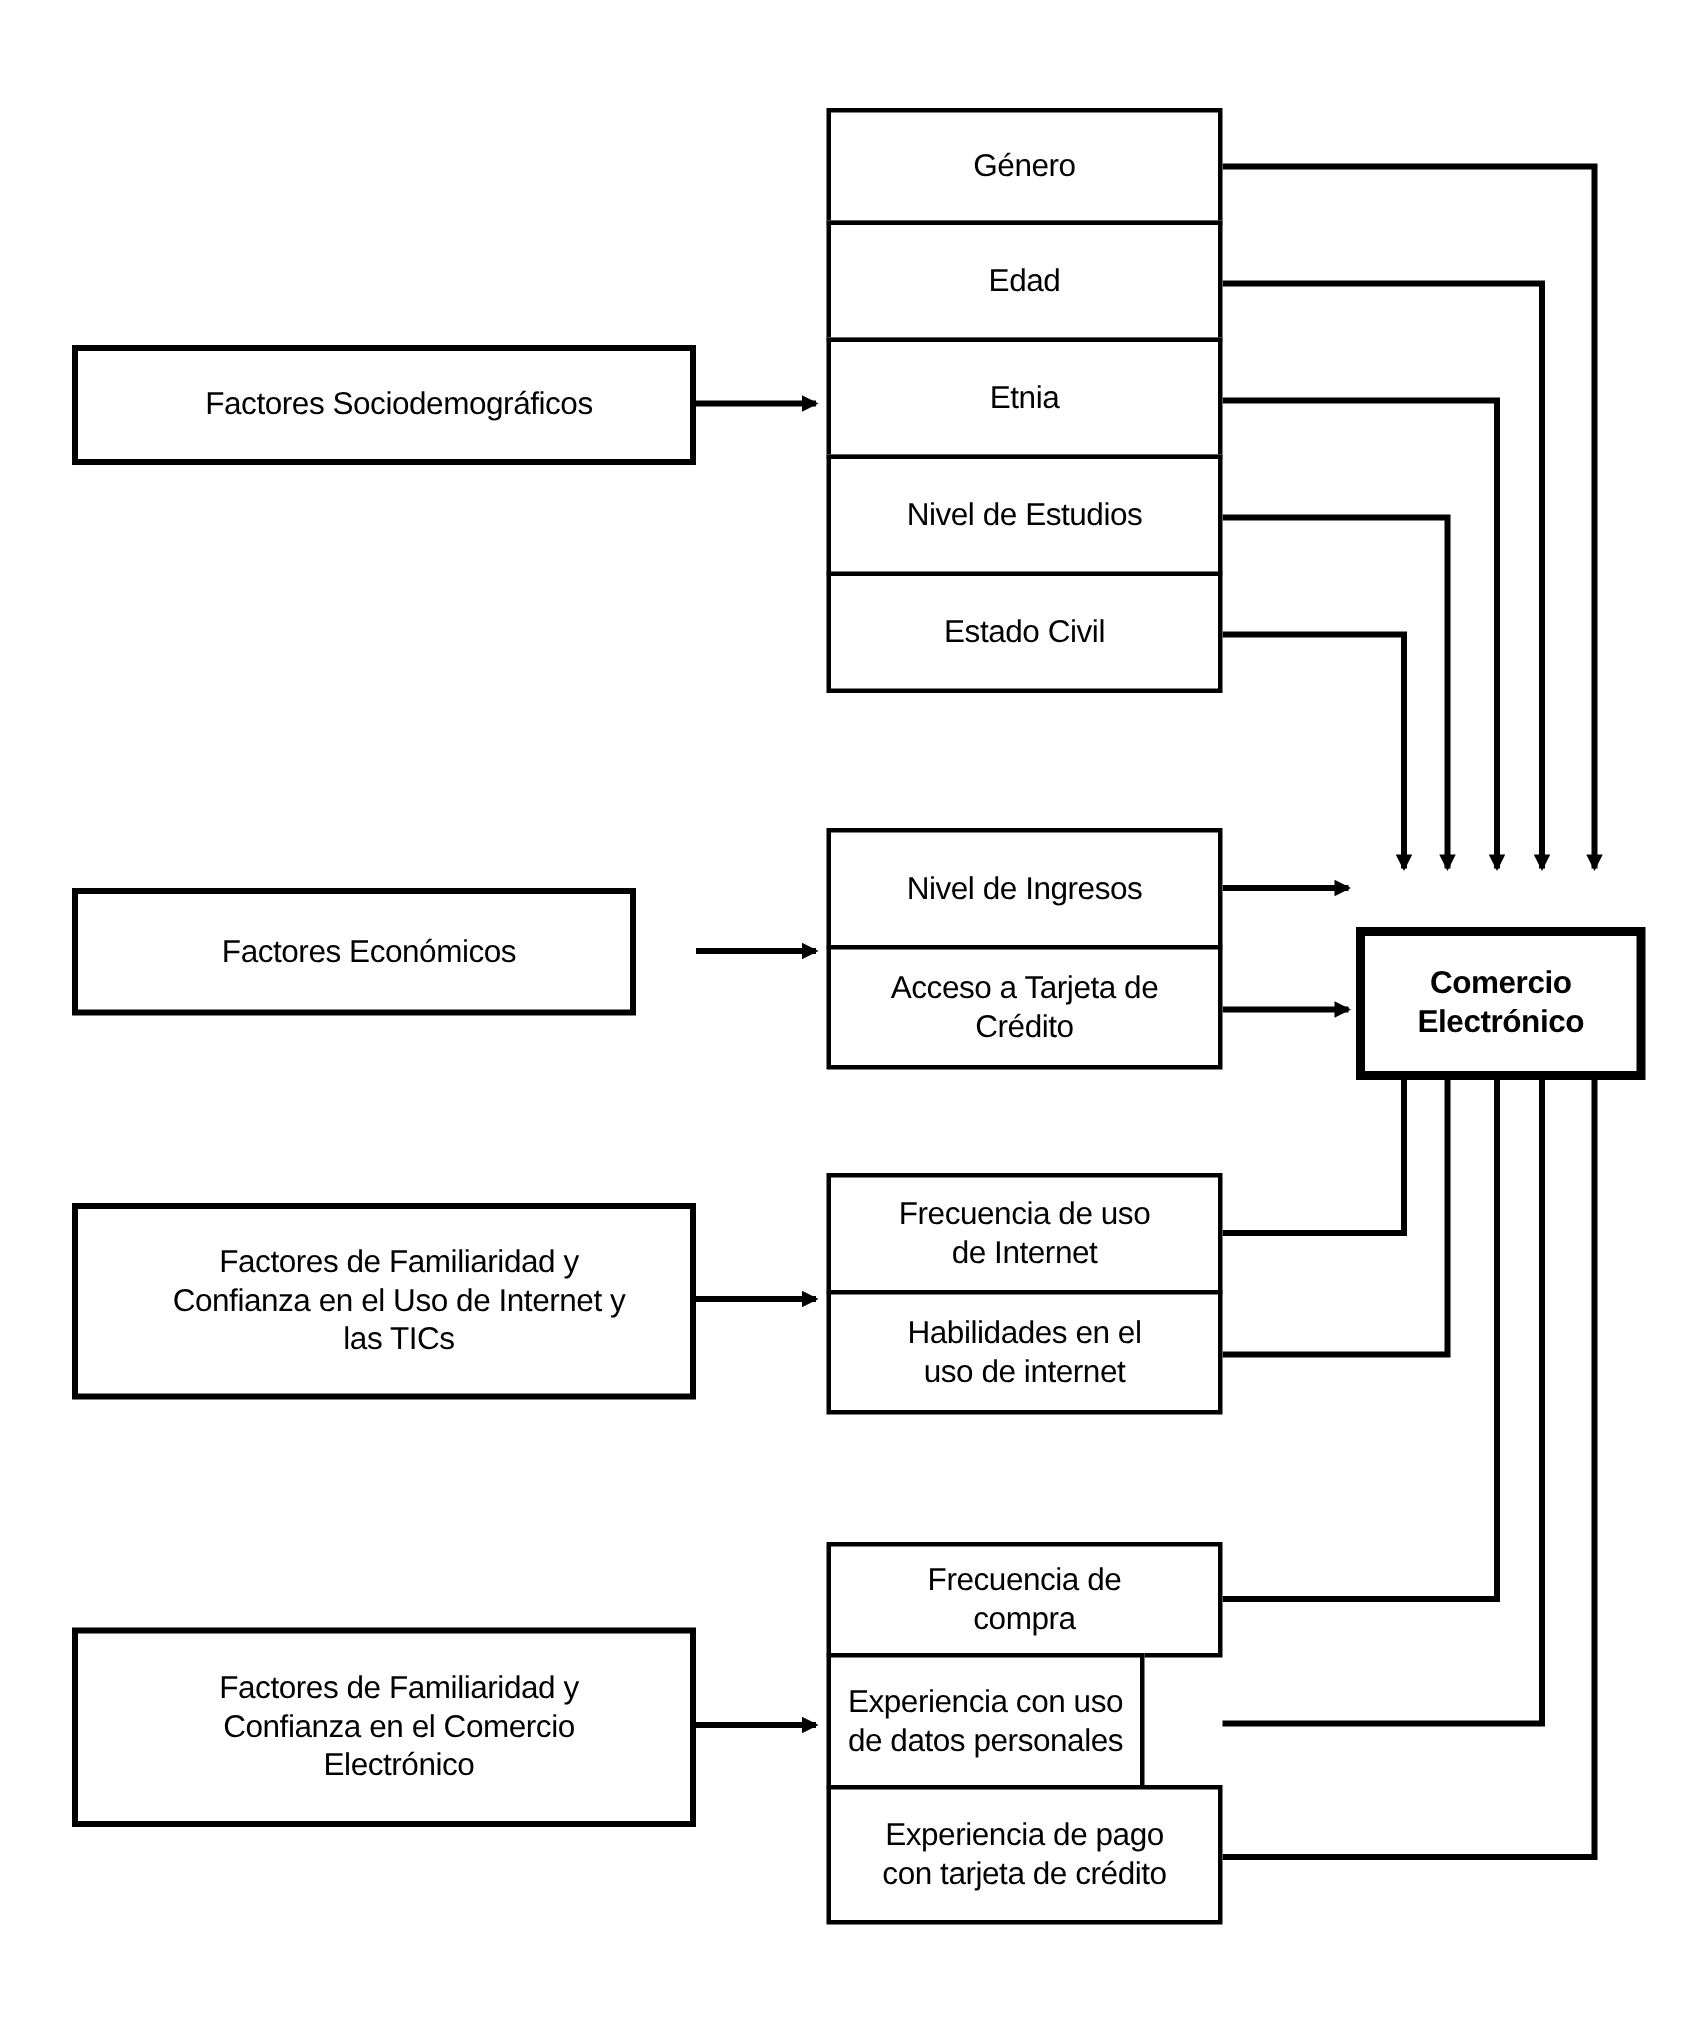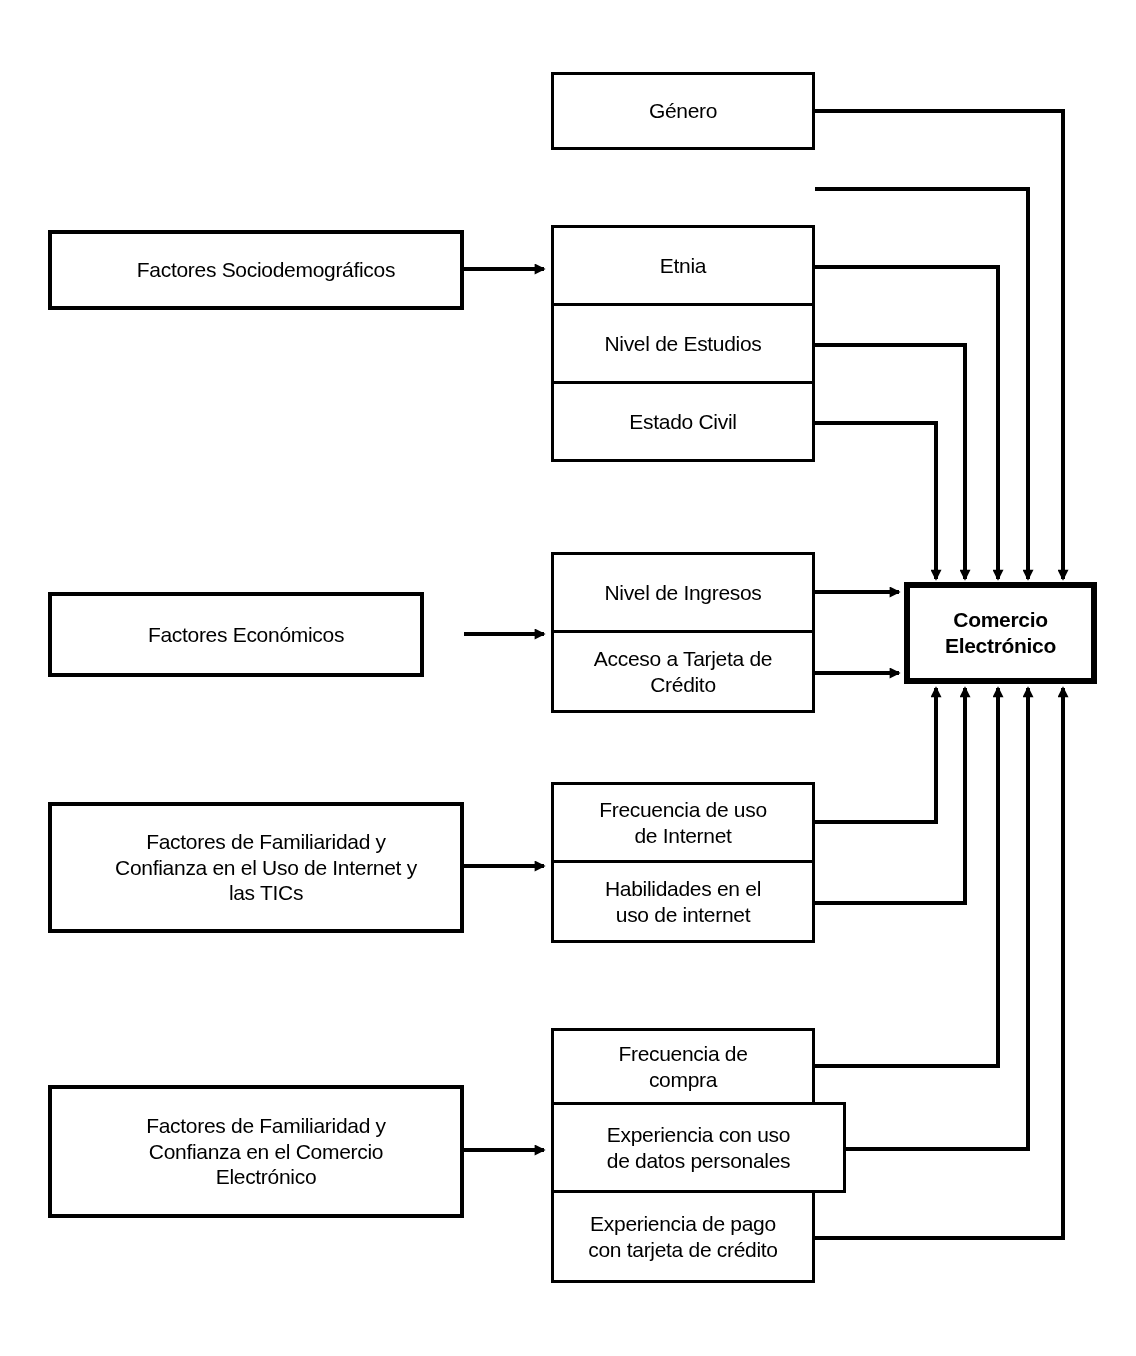--- a/index.html
+++ b/index.html
@@ -17,21 +17,21 @@
     box-sizing:border-box;
     background:var(--bg);
     display:flex;align-items:center;justify-content:center;
     text-align:center;
     font-size:21px;line-height:1.22;letter-spacing:-0.3px;
     padding:0 4px;
   }
   .box span{white-space:pre-line;display:block;}
   .cat{border:4px solid var(--line);padding-left:24px;}
   .factor{border:3px solid var(--line);}
-  .outcome{border:6px solid var(--line);font-weight:bold;}
+  .outcome{border:6px solid var(--line);font-weight:bold;margin-top:36px;}
   svg.wires{position:absolute;left:0;top:0;}
   svg.wires path.wire{stroke:var(--line);stroke-width:4;fill:none;stroke-linejoin:miter;}
   #arrowhead path{fill:var(--line);stroke:none;}
 </style>
 </head>
 <body>
 
 <div class="canvas">
 
   <svg class="wires" width="1136" height="1356" viewBox="0 0 1136 1356">
@@ -75,20 +75,23 @@
   </div>
   <div class="box cat" style="left:48px;top:1085px;width:416px;height:133px">
     <span>Factores de Familiaridad y
 Confianza en el Comercio
 Electrónico</span>
   </div>
 
   <div class="box factor" style="left:551px;top:72px;width:264px;height:78px">
     <span>Género</span>
   </div>
+  <div class="box factor" style="left:551px;top:147px;width:264px;height:81px">
+    <span>Edad</span>
+  </div>
   <div class="box factor" style="left:551px;top:225px;width:264px;height:81px">
     <span>Etnia</span>
   </div>
   <div class="box factor" style="left:551px;top:381px;width:264px;height:81px">
     <span>Estado Civil</span>
   </div>
   <div class="box factor" style="left:551px;top:303px;width:264px;height:81px">
     <span>Nivel de Estudios</span>
   </div>
 
@@ -106,21 +109,21 @@
   </div>
   <div class="box factor" style="left:551px;top:860px;width:264px;height:83px">
     <span>Habilidades en el
 uso de internet</span>
   </div>
 
   <div class="box factor" style="left:551px;top:1028px;width:264px;height:77px">
     <span>Frecuencia de
 compra</span>
   </div>
-  <div class="box factor" style="left:551px;top:1102px;width:295px;height:91px">
+  <div class="box factor" style="left:551px;top:1102px;width:212px;height:91px">
     <span>Experiencia con uso
 de datos personales</span>
   </div>
   <div class="box factor" style="left:551px;top:1190px;width:264px;height:93px">
     <span>Experiencia de pago
 con tarjeta de crédito</span>
   </div>
 
   <div class="box outcome" style="left:904px;top:582px;width:193px;height:102px">
     <span>Comercio

